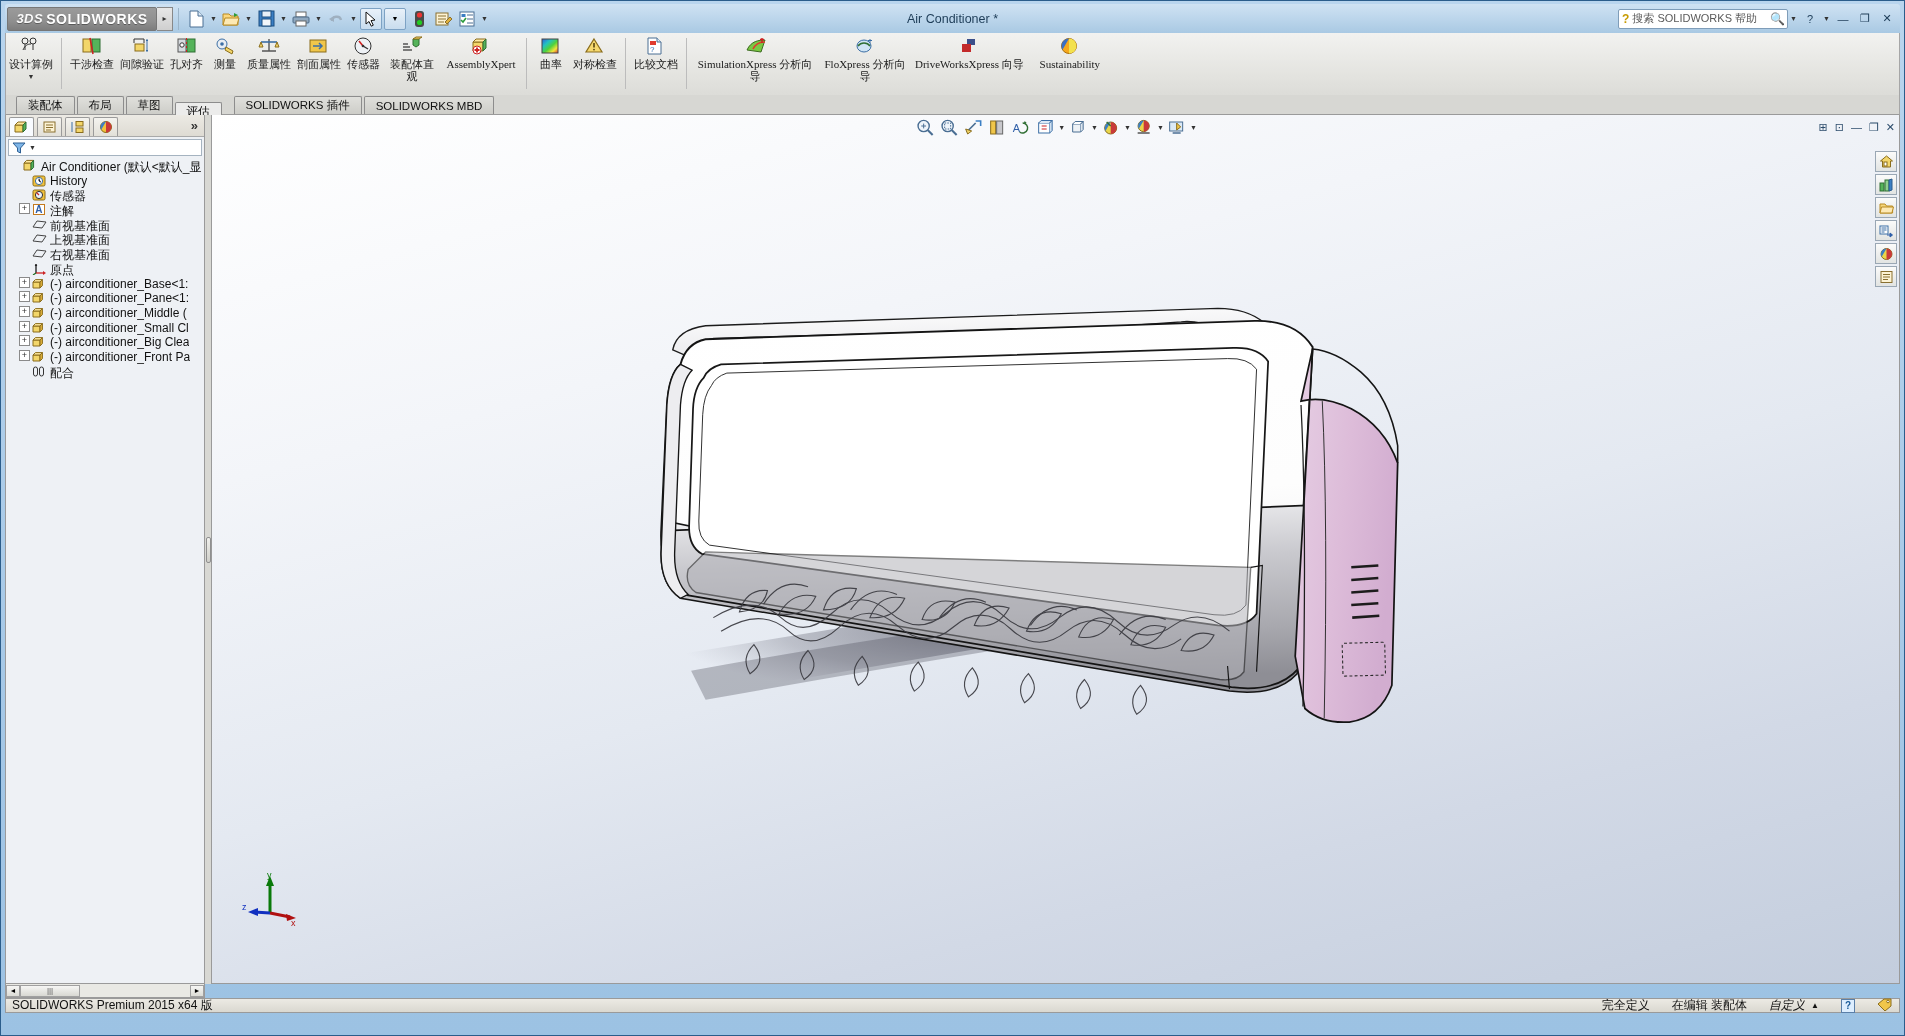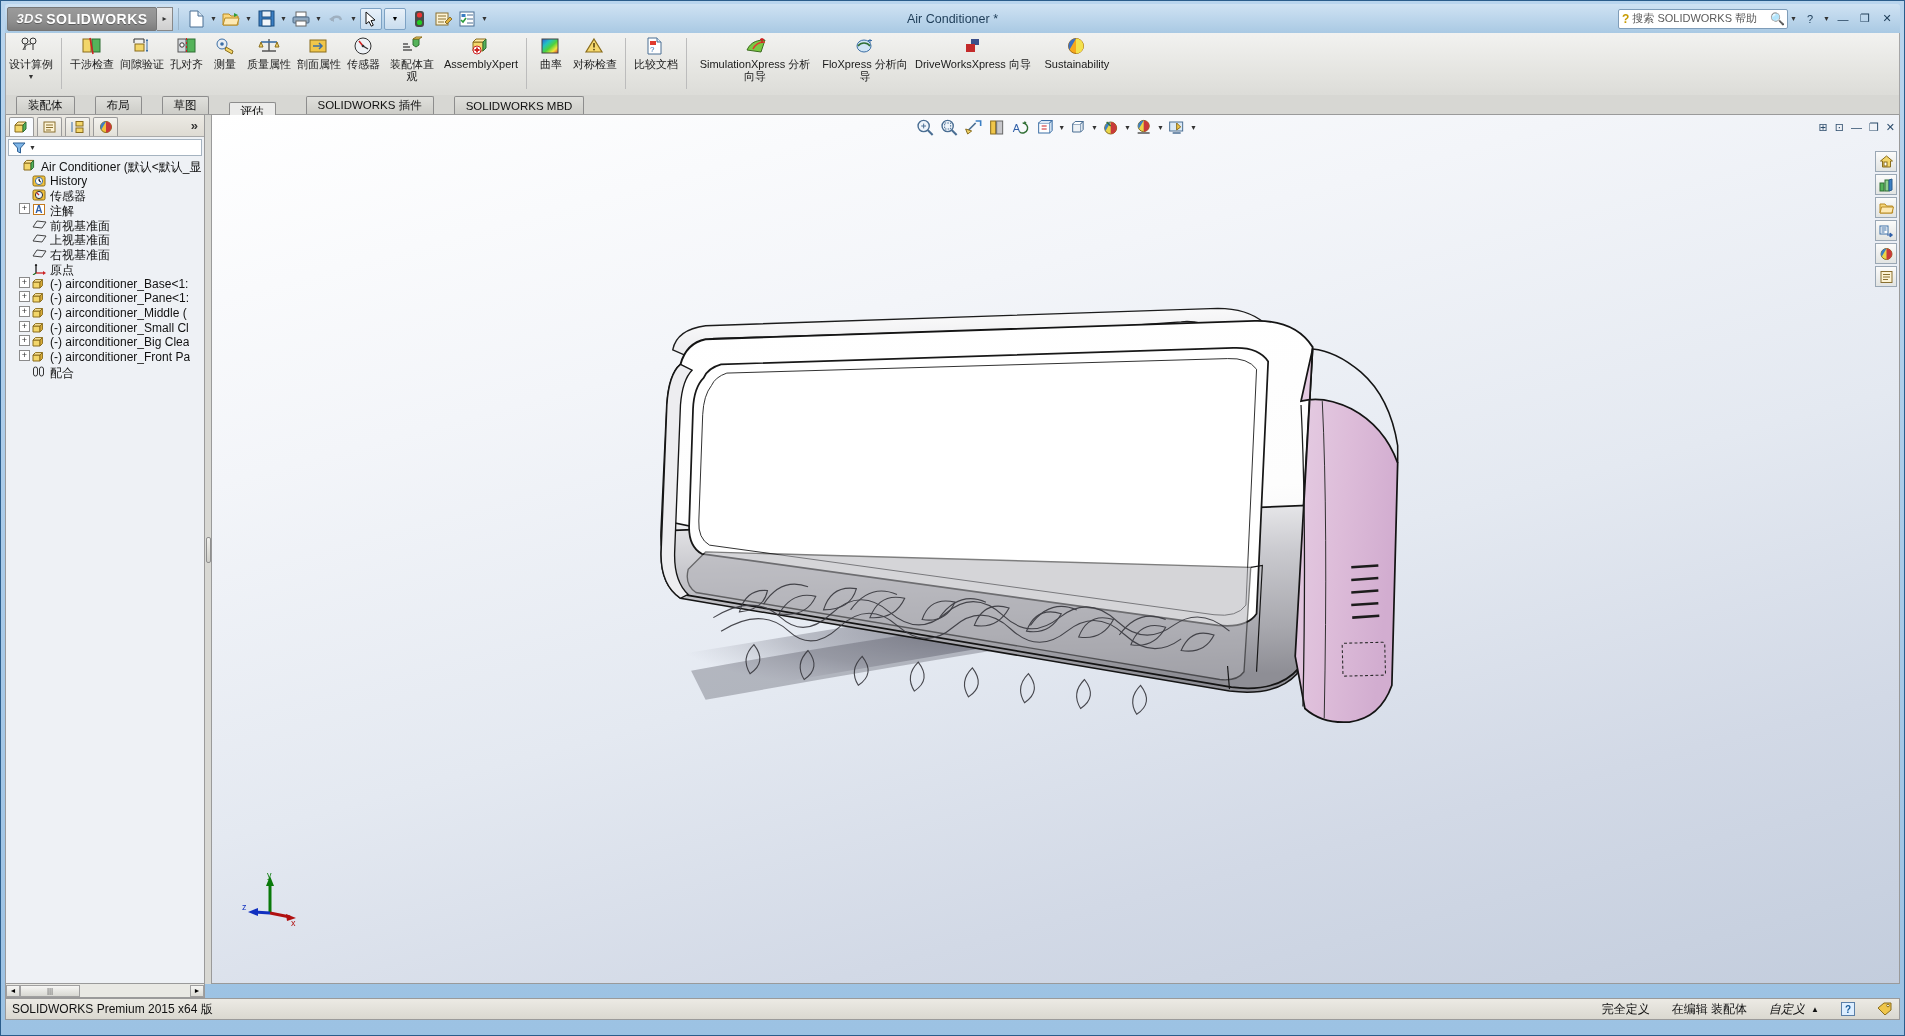--- a/index.html
+++ b/index.html
@@ -69,31 +69,31 @@
     height:62px; background:linear-gradient(#f2f2f0,#e3e3df 70%,#dcdcd8);
     border-left:1px solid #a6a6a6;border-right:1px solid #a6a6a6;
     display:flex; align-items:flex-start; padding-top:2px; position:relative;
   }
   .cmd {
     min-width:38px; padding:1px 3px 0 3px;
     display:flex;flex-direction:column;align-items:center;
     font-size:11px; color:#1a1a1a; line-height:11.5px; text-align:center;
   }
   .cmd .ico { width:22px;height:22px;margin-bottom:1px; position:relative; }
-  .cmd .lbl { max-width:52px; }
+  .cmd .lbl { max-width:52px;font-family:Liberation Serif, serif; }
   .cmd.wide .lbl { max-width:100px; white-space:nowrap; }
   .rsep { width:1px; align-self:stretch; margin:3px 5px 6px 5px; background:#bcbcbc; }
   .dd-arrow { font-size:7px; color:#333; }
 
   
   .tabstrip {
     height:20px; background:#d7d7d3;
     border-left:1px solid #a6a6a6;border-right:1px solid #a6a6a6;
     border-bottom:1px solid #9a9a9a;
-    display:flex; align-items:flex-end; padding-left:10px; gap:18px;
+    display:flex; align-items:flex-end; padding-left:10px; gap:0px;
   }
   .ctab {
     height:18px; padding:0 11px; font-size:11.5px; color:#111;
     display:flex;align-items:center;
     border:1px solid #8d8d8d; border-bottom:none;
     background:linear-gradient(#e0e0dc,#cdcdc8);
     margin-right:2px; border-radius:2px 2px 0 0;
   }
   .ctab.active {
     background:#ececeb; border-color:#8d8d8d; color:#000;
@@ -206,21 +206,21 @@
     border-left:1px solid #9a9a9a;border-right:1px solid #9a9a9a;
     display:flex;align-items:center; padding-left:2px;
   }
   .navbtn{width:15px;height:14px;border:1px solid #9a9a9a;background:linear-gradient(#f6f6f2,#dcdad2);
     display:flex;align-items:center;justify-content:center;font-size:7px;color:#444;margin-right:-1px;}
   .stab{height:16px;padding:0 8px;font-size:11.5px;display:flex;align-items:center;
         border:1px solid #8d8d8d;background:linear-gradient(#e6e6e2,#d2d2cc);margin-left:2px;
         border-radius:2px 2px 0 0;}
   .stab.active{background:#f3f3f1;}
   .statusbar {
-    height:22px; background:linear-gradient(#eceae4,#dad8d0);
+    height:15px; background:linear-gradient(#eceae4,#dad8d0);
     border:1px solid #9a9a9a;
     display:flex;align-items:center;font-size:12px;color:#111;padding:0 6px;
   }
   .sb-right{margin-left:auto;display:flex;align-items:center;gap:22px;}
   .sb-right .grp{display:flex;align-items:center;gap:6px;font-style:italic;}
   .qmark{width:14px;height:14px;border:1px solid #5a7fa8;background:#ddeeff;color:#1a5c9a;
     font-size:10px;font-weight:bold;display:flex;align-items:center;justify-content:center;}
 
   
   .model { position:absolute; left:0; top:0; width:100%; height:100%; }

